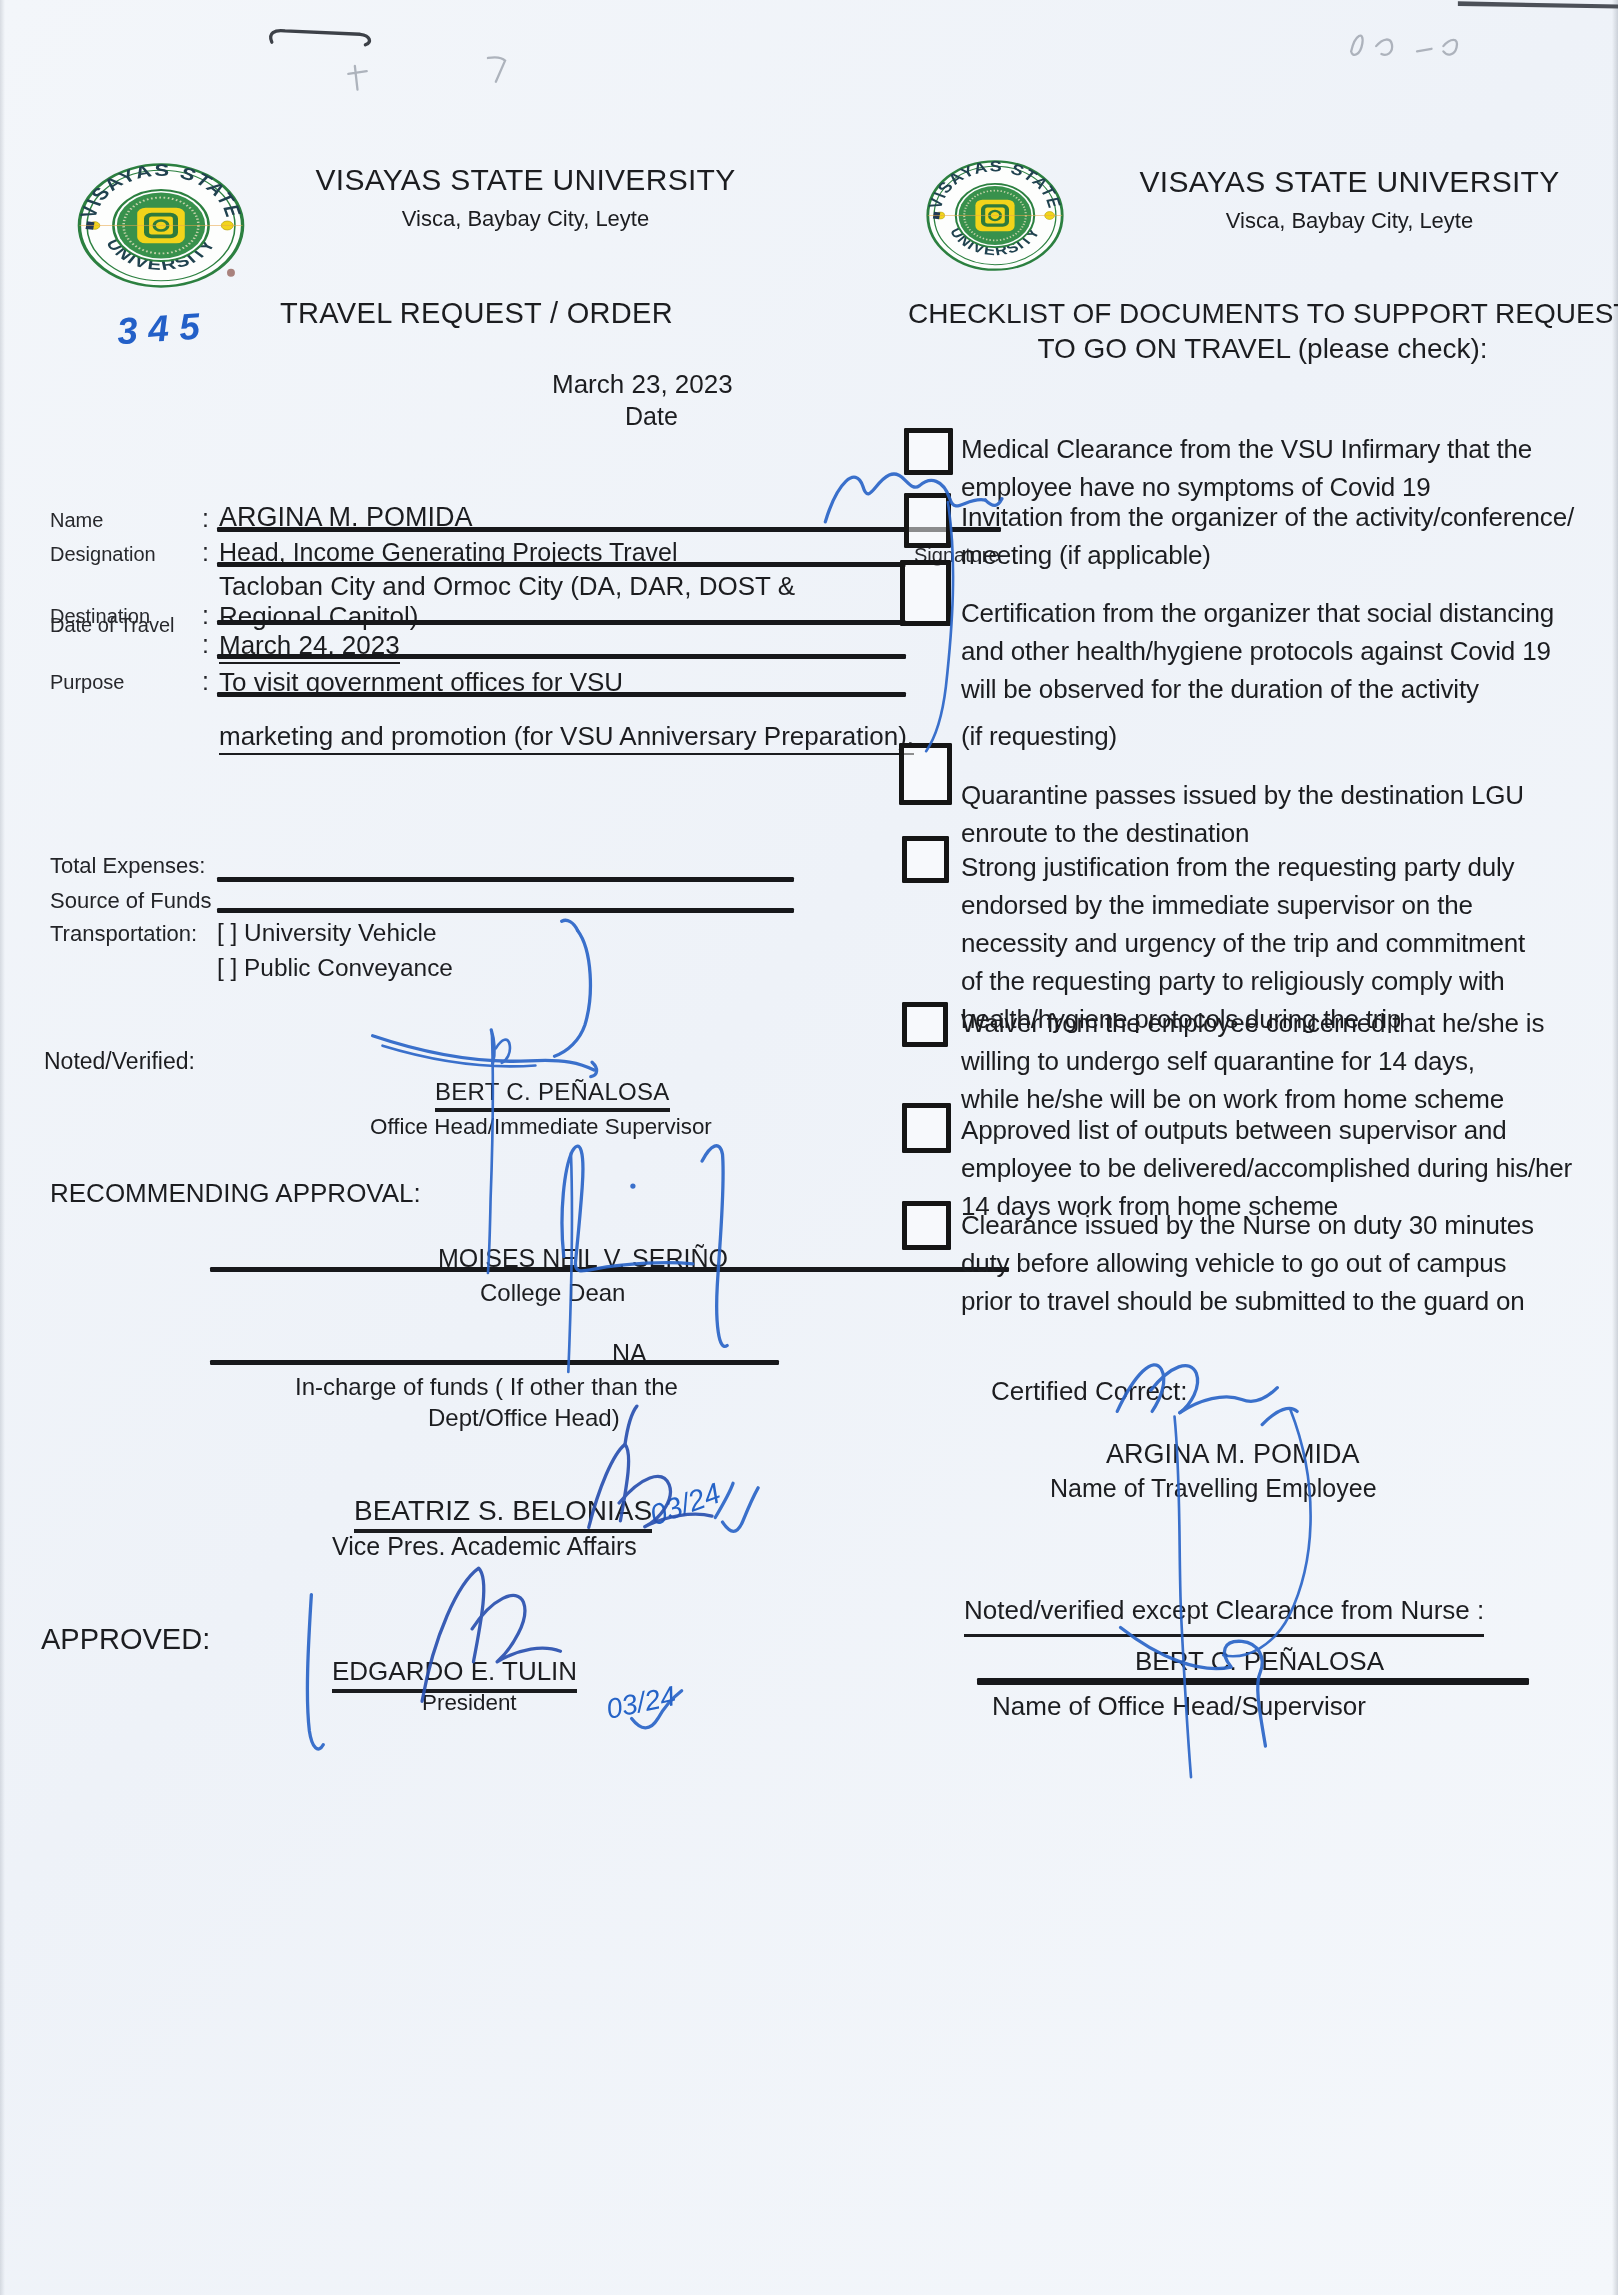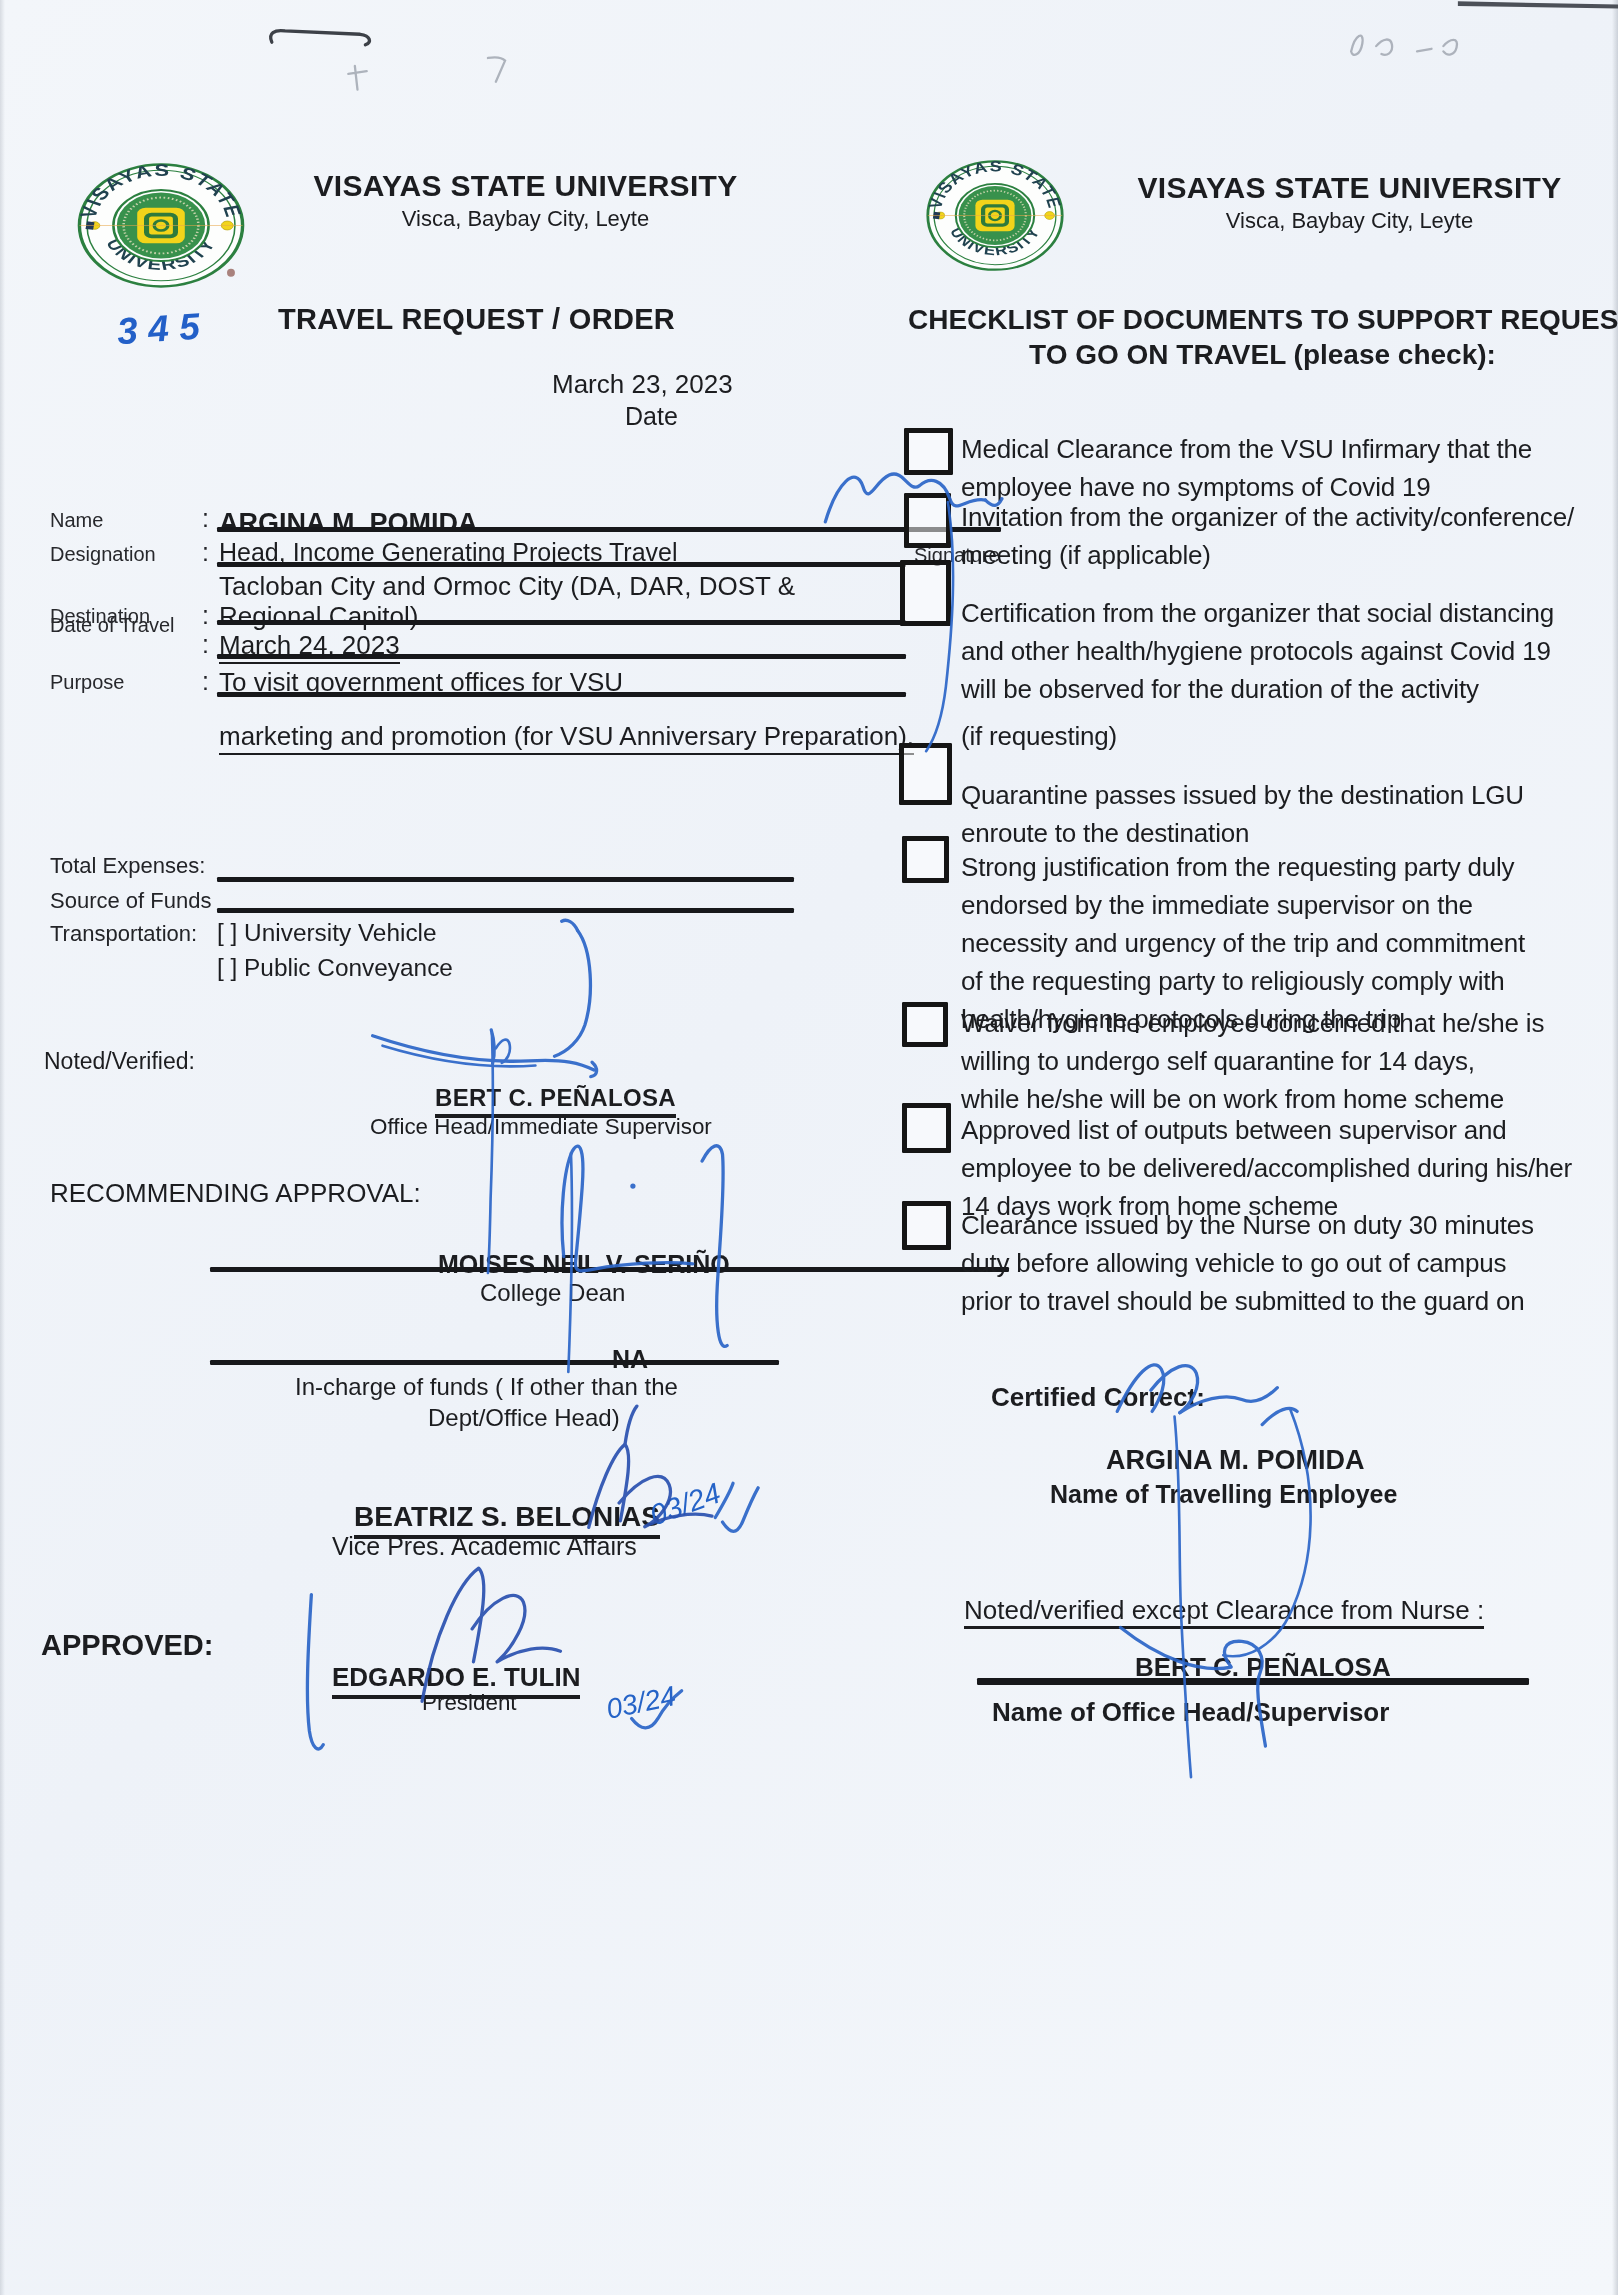--- a/index.html
+++ b/index.html
@@ -1,20 +1,20 @@
 <!DOCTYPE html>
 <html style="font-size:10.5px"><head>
 <meta charset="utf-8">
 <style>
   html,body{margin:0;padding:0;background:#9aa0a8;}
   #page{position:relative;width:1619px;height:2295px;overflow:hidden;
         background:linear-gradient(130deg,#f3f6fa 0%,#eef2f8 45%,#f4f7fb 100%);
         font-family:"Liberation Sans",sans-serif;color:#1c1d20;}
   .abs{position:absolute;white-space:nowrap;}
-  .b{font-weight:bold;margin-top:6px;}
+  .b{font-weight:normal;}
   .ctr{text-align:center;}
   .lbl{font-size:20px;color:#27282c;}
   .lbl2{font-size:22px;color:#232428;text-align:center;}
   .colon{font-size:25px;color:#232428;}
   .fline{position:absolute;background:#17181b;height:4.6px;border-radius:1.3px;}
   .uline{border-bottom:4px solid #1b1c1f;padding-bottom:2px;}
   .uline-thin{border-bottom:2.6px solid #1b1c1f;padding-bottom:1.3px;}
   .cb{position:absolute;border:5.3px solid #151515;background:rgba(255,255,255,.5);box-sizing:border-box;border-radius:1.3px;}
   .cline{font-size:26px;line-height:38px;letter-spacing:-0.2px;}
   .hand{position:absolute;color:#2563c7;font-style:italic;}
@@ -204,21 +204,21 @@
   <div class="abs cline" style="left:961px;top:1206px">
     <div>Clearance issued by the Nurse on duty 30 minutes</div>
     <div>duty before allowing vehicle to go out of campus</div>
     <div>prior to travel should be submitted to the guard on</div>
   </div>
 
   <div class="abs b" style="left:991px;top:1376px;font-size:26px">Certified Correct:</div>
   <div class="abs b" style="left:1106px;top:1439px;font-size:27px">ARGINA M. POMIDA</div>
   <div class="abs b" style="left:1050px;top:1474px;font-size:25px">Name of Travelling Employee</div>
 
-  <div class="abs uline-thin" style="left:964px;top:1595px;font-size:26px;border-bottom-width:3.3px;padding-bottom:0">Noted/verified except Clearance from Nurse :</div>
+  <div class="abs uline-thin" style="left:964px;top:1595px;font-size:26px;border-bottom-width:3.3px;padding-bottom:8px">Noted/verified except Clearance from Nurse :</div>
   <div class="abs b" style="left:1135px;top:1646px;font-size:26px">BERT C. PEÑALOSA</div>
   <div class="fline" style="left:977px;top:1678px;width:552px;height:7.2px"></div>
   <div class="abs b" style="left:992px;top:1691px;font-size:26px">Name of Office Head/Supervisor</div>
 
   <svg class="abs" style="left:0;top:0" width="1619" height="2295" viewBox="0 0 2456 3483">
 
     <path d="M412,64 C406,50 416,45 432,47 L546,52 C562,54 564,64 554,68" fill="none" stroke="#3d4148" stroke-width="5" stroke-linecap="round"></path>
     <g stroke="#a2a8b2" stroke-width="3.5" fill="none" stroke-linecap="round" opacity=".85">
       <path d="M538,100 L542,136 M528,112 L556,108"></path>
       <path d="M740,88 C752,86 762,88 766,92 L752,124"></path>

